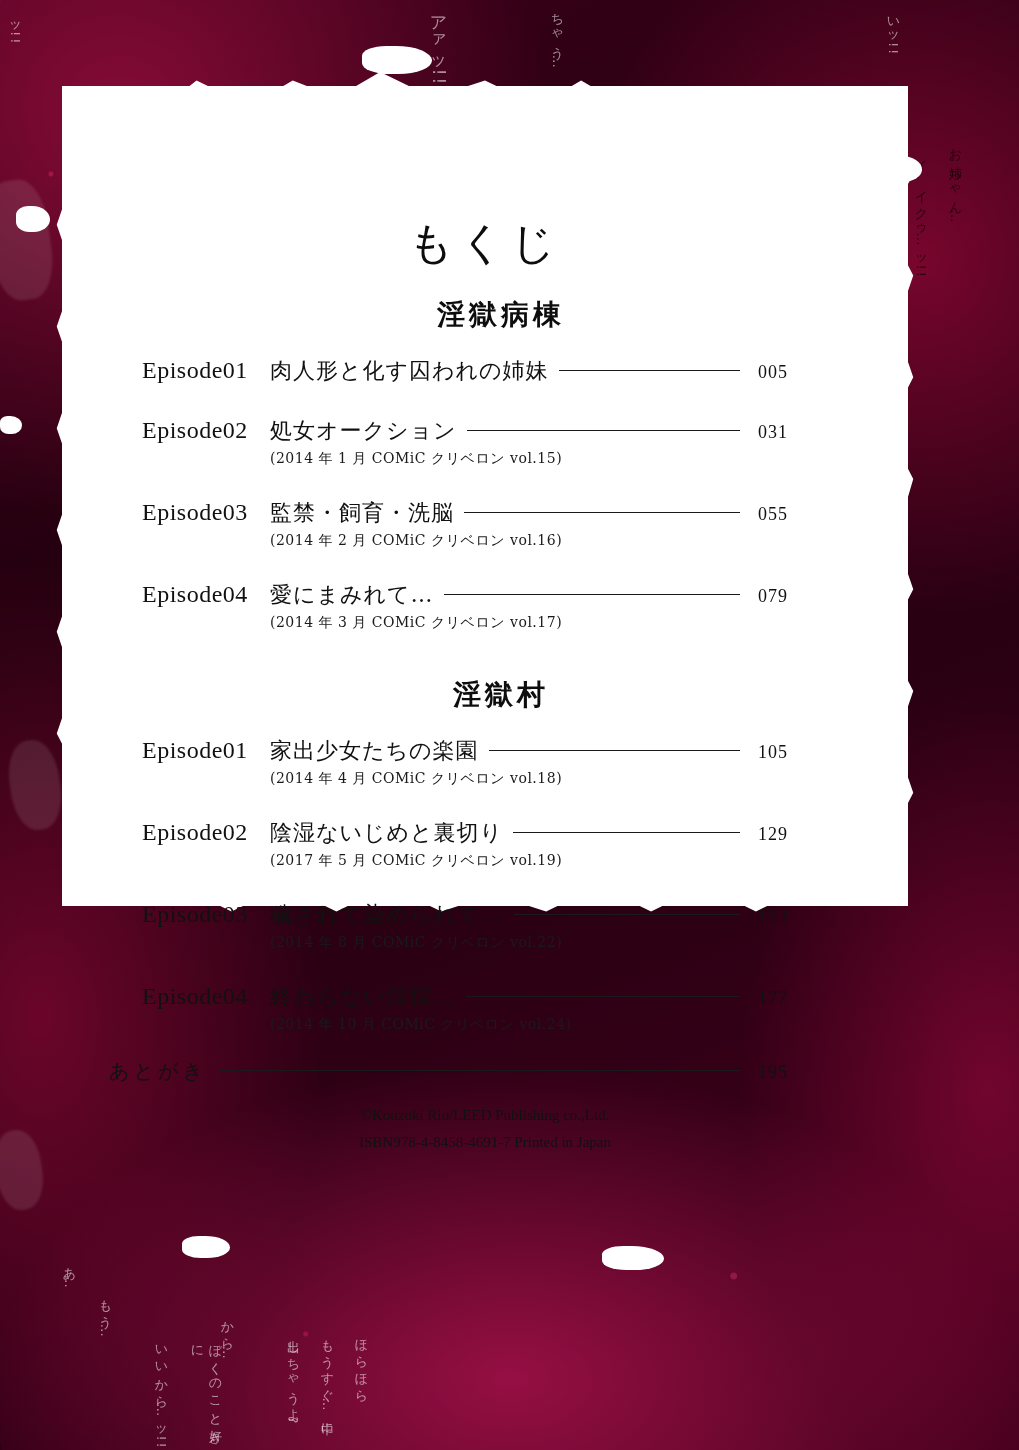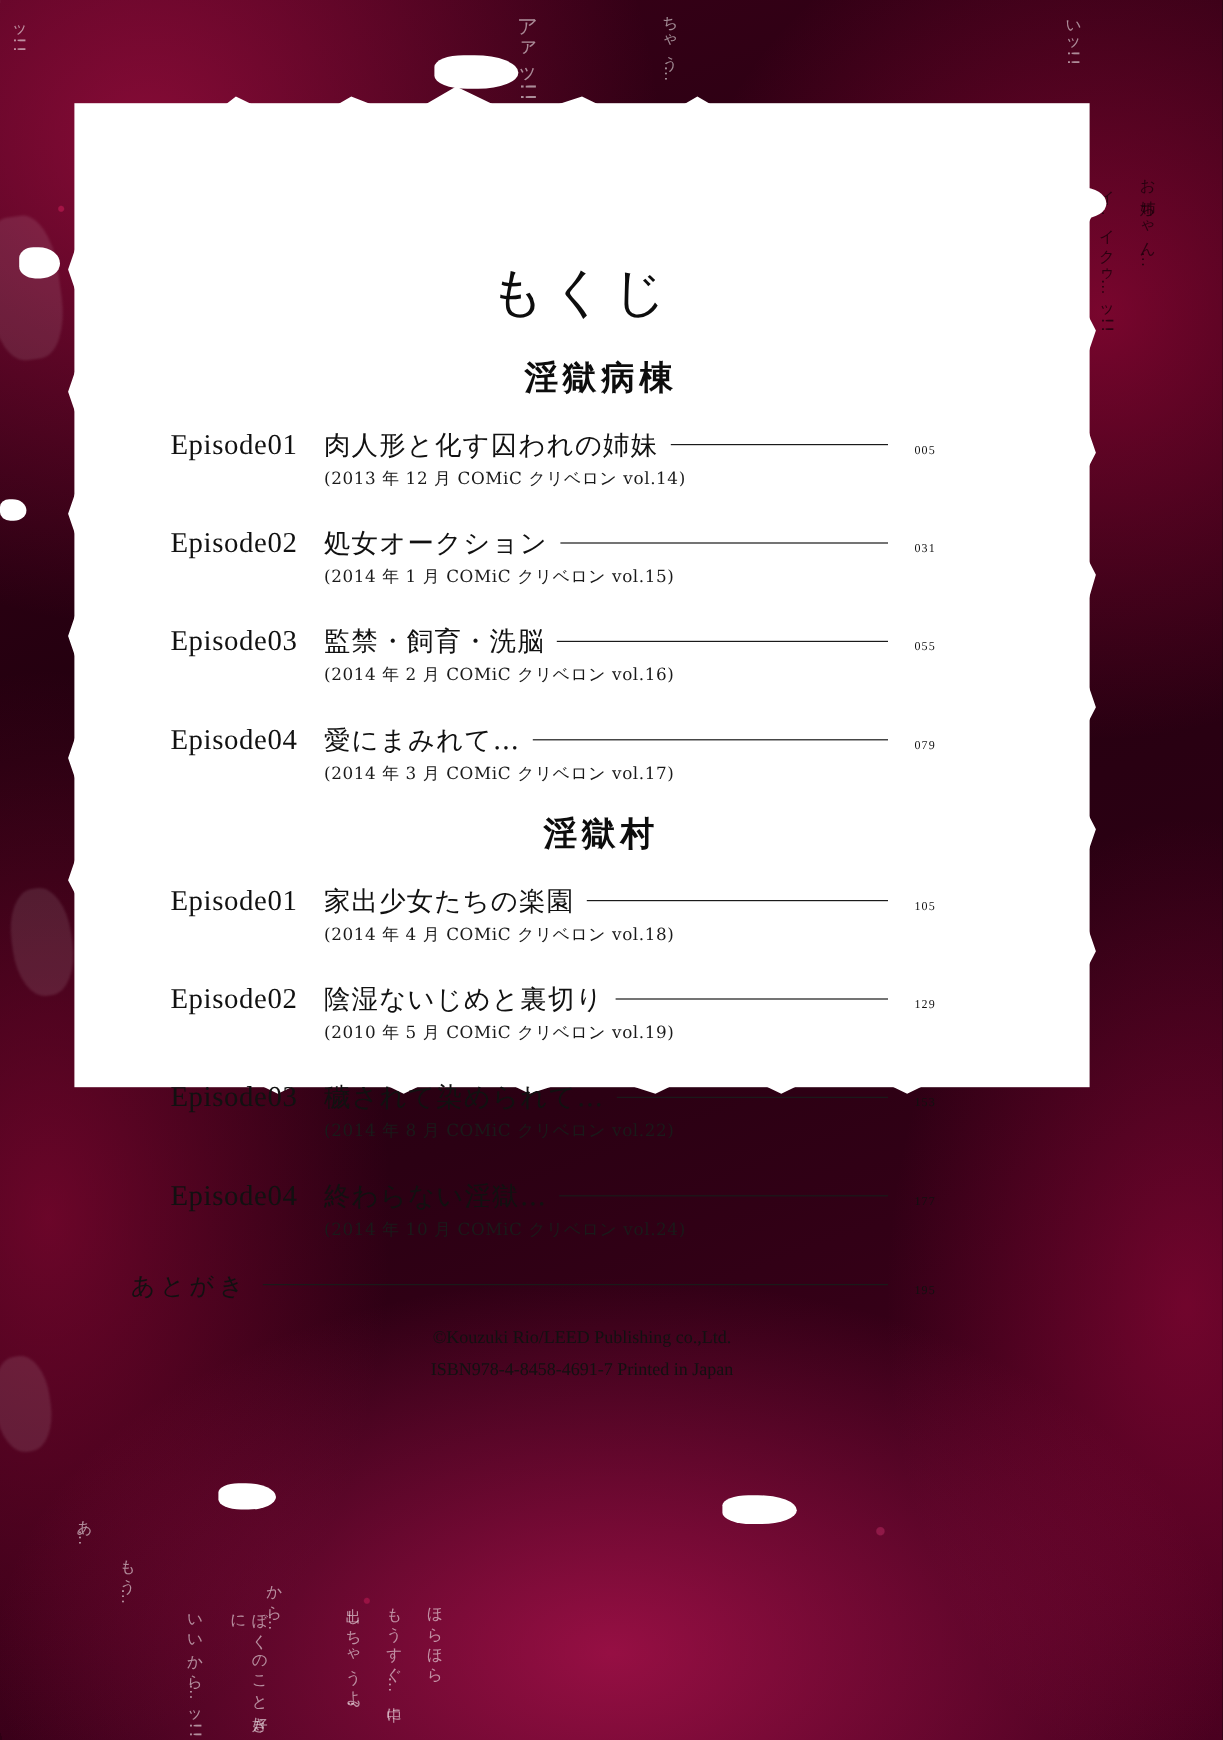--- a/index.html
+++ b/index.html
@@ -143,27 +143,27 @@
     letter-spacing: 1px;
     padding-right: 10px;
   }
   .leader {
     flex: 1 1 auto;
     border-bottom: 1px solid #1a1a1a;
     transform: translateY(-7px);
     min-width: 20px;
   }
   .page-no {
-    font-size: 10px;
+    font-size: 18px;
     color: #111;
     font-family: "Liberation Serif", serif;
     letter-spacing: 1px;
     padding-left: 14px;
     min-width: 34px;
-    text-align: center;
+    text-align: right;
   }
   .ep-sub {
     margin-top: 4px;
     margin-left: 128px;
     font-size: 14px;
     color: #1a1a1a;
     font-family: "DejaVu Serif", serif;
     letter-spacing: 0.5px;
   }
 
@@ -247,21 +247,20 @@
       <div class="section" style="top:210px;">
         <div class="section-title">淫獄病棟</div>
 
         <div class="entry">
           <div class="entry-main">
             <span class="ep-num">Episode01</span>
             <span class="ep-title">肉人形と化す囚われの姉妹</span>
             <span class="leader"></span>
             <span class="page-no">005</span>
           </div>
-          <div class="ep-sub">(2013 年 12 月 COMiC クリベロン vol.14)</div>
         </div>
 
         <div class="entry">
           <div class="entry-main">
             <span class="ep-num">Episode02</span>
             <span class="ep-title">処女オークション</span>
             <span class="leader"></span>
             <span class="page-no">031</span>
           </div>
           <div class="ep-sub">(2014 年 1 月 COMiC クリベロン vol.15)</div>
@@ -301,21 +300,21 @@
           <div class="ep-sub">(2014 年 4 月 COMiC クリベロン vol.18)</div>
         </div>
 
         <div class="entry">
           <div class="entry-main">
             <span class="ep-num">Episode02</span>
             <span class="ep-title">陰湿ないじめと裏切り</span>
             <span class="leader"></span>
             <span class="page-no">129</span>
           </div>
-          <div class="ep-sub">(2010 年 5 月 COMiC クリベロン vol.19)</div>
+          <div class="ep-sub">(2017 年 5 月 COMiC クリベロン vol.19)</div>
         </div>
 
         <div class="entry">
           <div class="entry-main">
             <span class="ep-num">Episode03</span>
             <span class="ep-title">穢されて染められて…</span>
             <span class="leader"></span>
             <span class="page-no">153</span>
           </div>
           <div class="ep-sub">(2014 年 8 月 COMiC クリベロン vol.22)</div>

